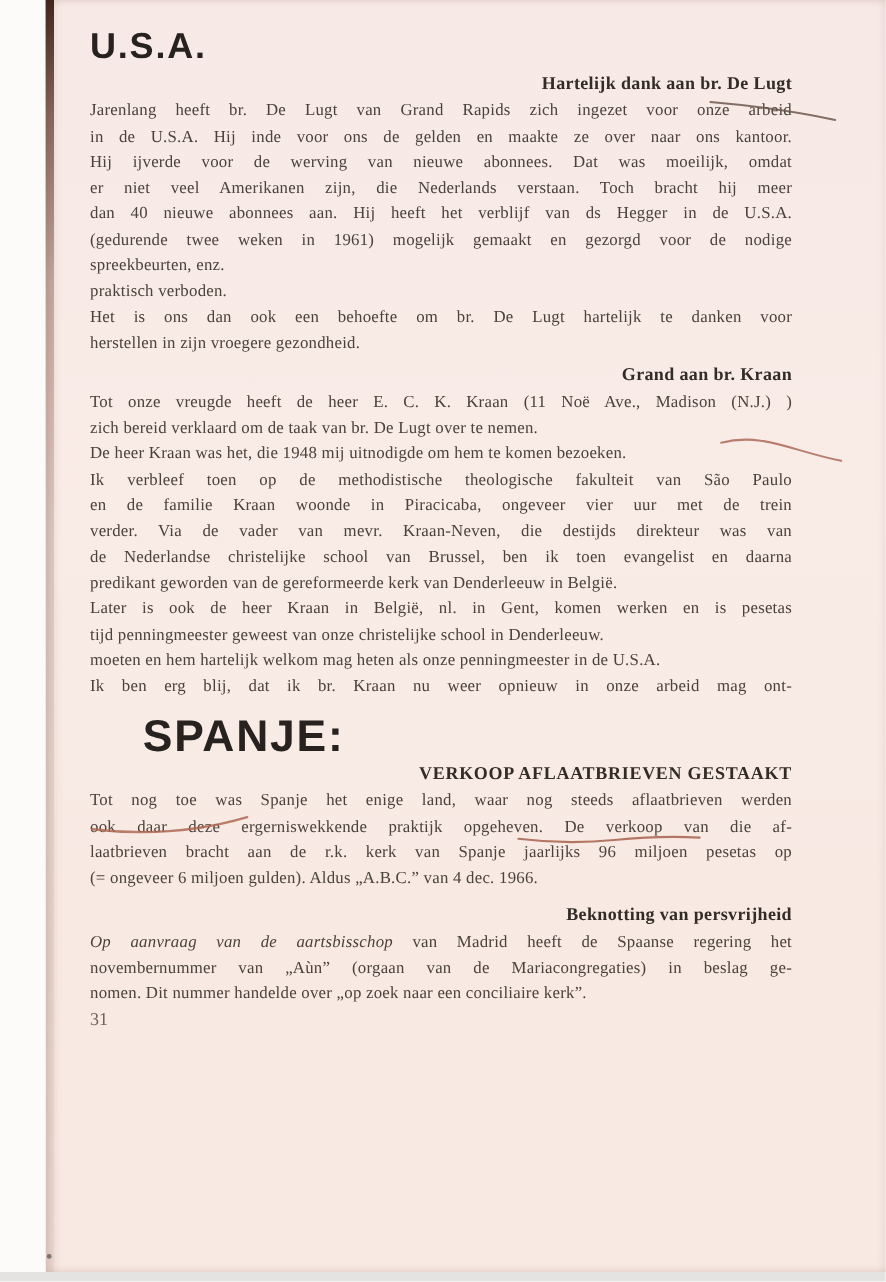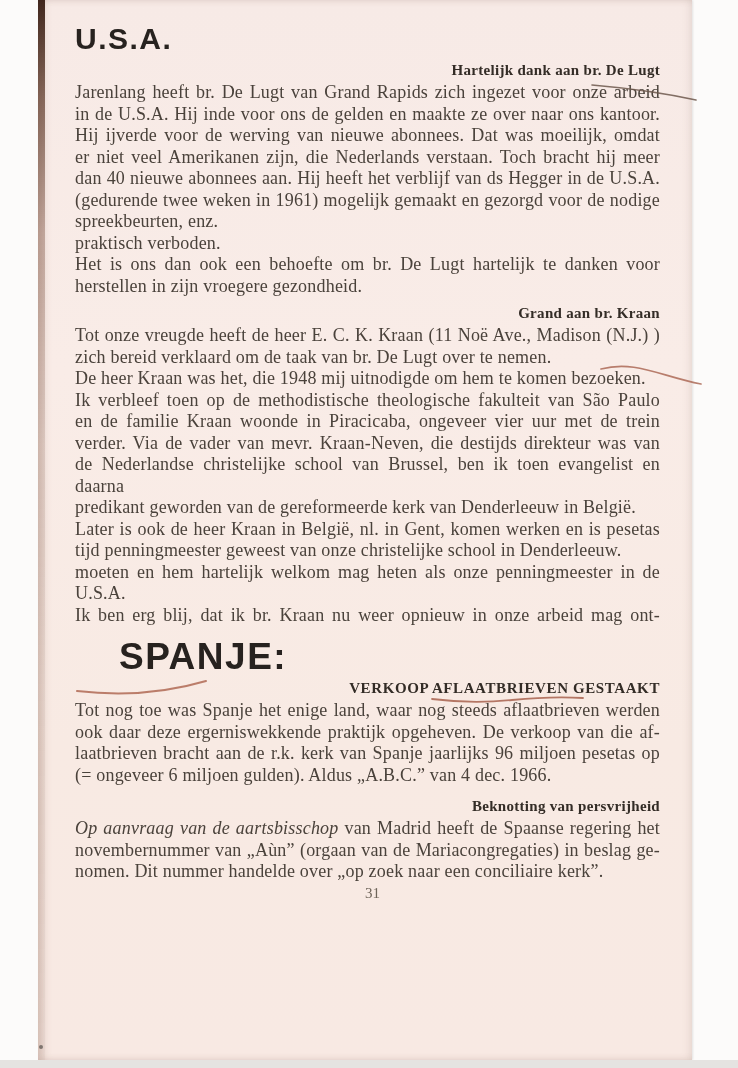--- a/index.html
+++ b/index.html
@@ -2,20 +2,21 @@
 <html><head>
 <meta charset="utf-8">
 <style>
   html,body{margin:0;padding:0;width:738px;height:1068px;overflow:hidden;background:#fcfbfa;}
   .scan{position:relative;width:738px;height:1068px;background:#fcfbfa;}
   .bottom-strip{position:absolute;left:0;bottom:0;width:738px;height:8px;background:#e5e3e1;}
   .paper{
     position:absolute;left:38px;top:0;width:654px;height:1060px;
     background:linear-gradient(180deg,#f7eae6 0%,#f9ece7 35%,#f8eae3 70%,#f8e9e3 100%);
     box-shadow:inset 7px 0 10px -3px rgba(120,70,50,.28), inset -4px 0 8px -3px rgba(140,120,110,.22), 1px 0 2px rgba(0,0,0,.10);
+    padding-left:47px;
   }
   .gutter{
     position:absolute;left:0;top:0;width:7px;height:100%;
     background:linear-gradient(180deg,rgba(56,30,20,.95) 0%,rgba(92,56,40,.72) 9%,rgba(138,98,82,.45) 22%,rgba(168,138,124,.28) 42%,rgba(182,158,146,.18) 65%,rgba(190,172,162,.12) 100%);
     filter:blur(.6px);
   }
   .content{position:absolute;left:37px;top:0;width:585px;padding-top:22px;}
   .title{
     font-family:"Liberation Sans",sans-serif;font-weight:700;
     font-size:30px;line-height:34px;letter-spacing:1.5px;
@@ -26,29 +27,29 @@
     font-family:"Liberation Serif",serif;font-weight:700;
     font-size:15px;line-height:20px;color:#332c26;
     text-align:right;letter-spacing:.3px;
   }
   .kicker-sp{letter-spacing:.6px;}
   .k2{margin-top:6px;}
   .k3{margin-top:10px;text-align:right;}
   .para{margin:0;}
   .p-first{margin-top:2px;}
   .ln{
-    font-family:"Liberation Serif",serif;font-size:18px;line-height:21.5px;
+    font-family:"Liberation Serif",serif;font-size:14px;line-height:21.5px;
     color:#4a423b;letter-spacing:.2px;
     text-align:justify;text-align-last:justify;
   }
   .ln-end{text-align-last:left;}
   .it{font-style:italic;}
   .pagenum{
     font-family:"Liberation Serif",serif;font-size:15px;color:#6e6459;
-    text-align:center;margin:2px -10px 0 0;
+    text-align:left;margin:2px -10px 0 0;
   }
   .pen{position:absolute;left:0;top:0;width:738px;height:1068px;pointer-events:none;z-index:5;}
 </style>
 </head>
 <body>
 
 <div class="scan">
   <div class="paper">
     <div class="gutter"></div>
 

